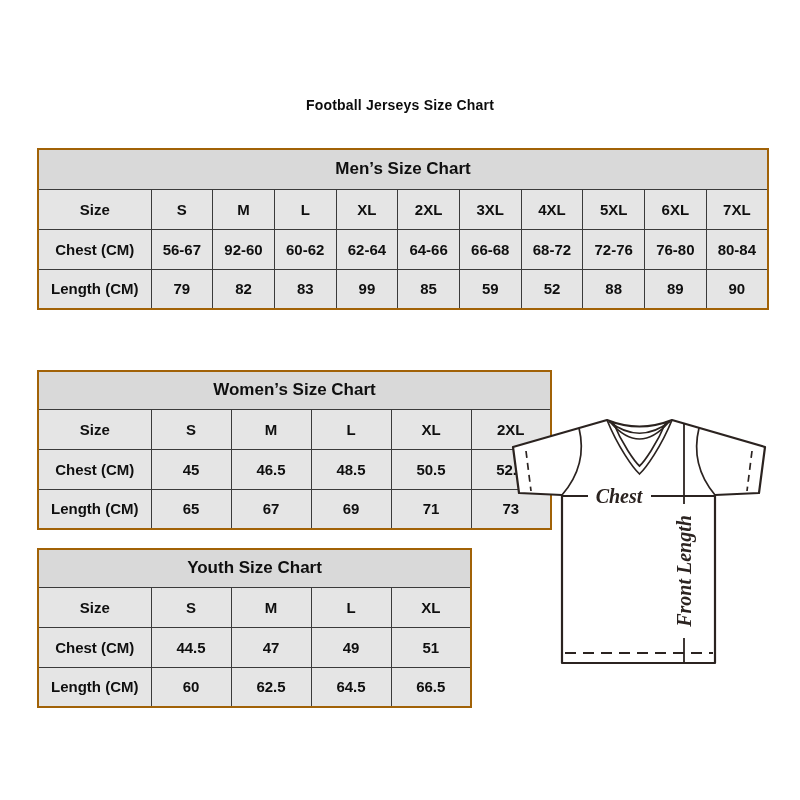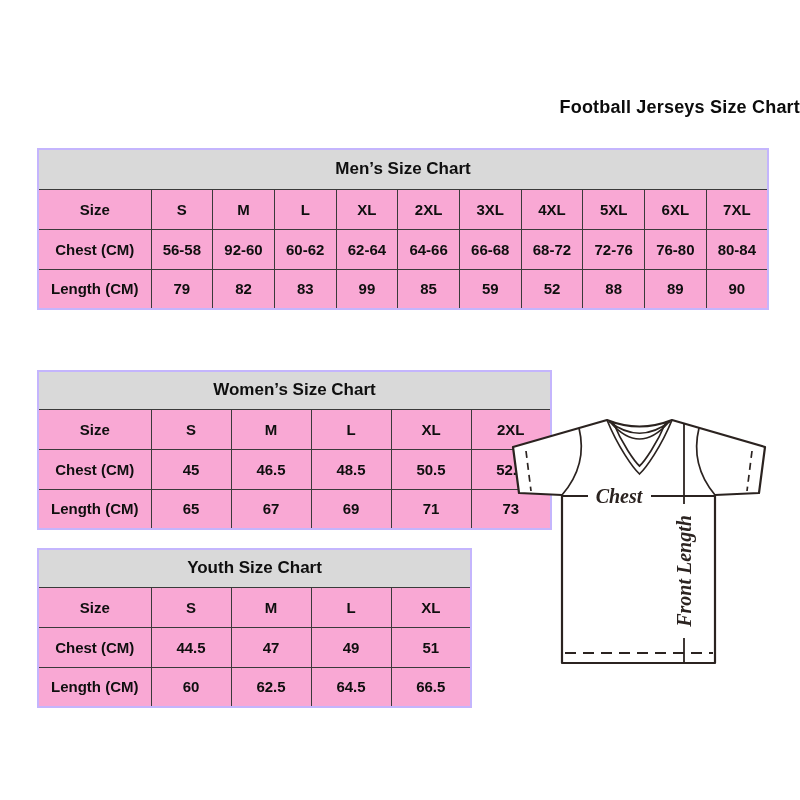--- a/index.html
+++ b/index.html
@@ -2,26 +2,26 @@
 <html><head>
 <meta charset="utf-8">
 <style>
   html,body{margin:0;padding:0;background:#fff;}
   body{
     width:800px;height:800px;position:relative;overflow:hidden;
     font-family:"Liberation Sans",sans-serif;color:#101010;
   }
   .page-title{
     position:absolute;top:97px;left:0;width:800px;margin:0;
-    text-align:right;font-size:18px;font-weight:bold;color:#0c0c0c;
+    text-align:center;font-size:14px;font-weight:bold;color:#0c0c0c;
     letter-spacing:.2px;
   }
   table{
     position:absolute;border-collapse:collapse;table-layout:fixed;
-    background:#f9a8d4;border:2px solid #c4b5fd;padding-left:9px;
+    background:#e5e5e5;border:2px solid #a16207;padding-left:9px;
   }
   #men-table{left:37px;top:148px;width:732px;}
   #women-table{left:37px;top:370px;width:515px;}
   #youth-table{left:37px;top:548px;width:435px;}
   th,td{
     border:1.5px solid #3a3a3a;text-align:center;vertical-align:middle;
     font-weight:bold;font-size:15px;color:#0f0f0f;padding:0;
   }
   thead th.tbl-title{background:#d9d9d9;font-size:17px;}
   #men-table thead tr{height:40px;}
@@ -63,21 +63,21 @@
         <td>XL</td>
         <td>2XL</td>
         <td>3XL</td>
         <td>4XL</td>
         <td>5XL</td>
         <td>6XL</td>
         <td>7XL</td>
       </tr>
       <tr>
         <th>Chest (CM)</th>
-        <td>56-58</td>
+        <td>56-67</td>
         <td>92-60</td>
         <td>60-62</td>
         <td>62-64</td>
         <td>64-66</td>
         <td>66-68</td>
         <td>68-72</td>
         <td>72-76</td>
         <td>76-80</td>
         <td>80-84</td>
       </tr>

